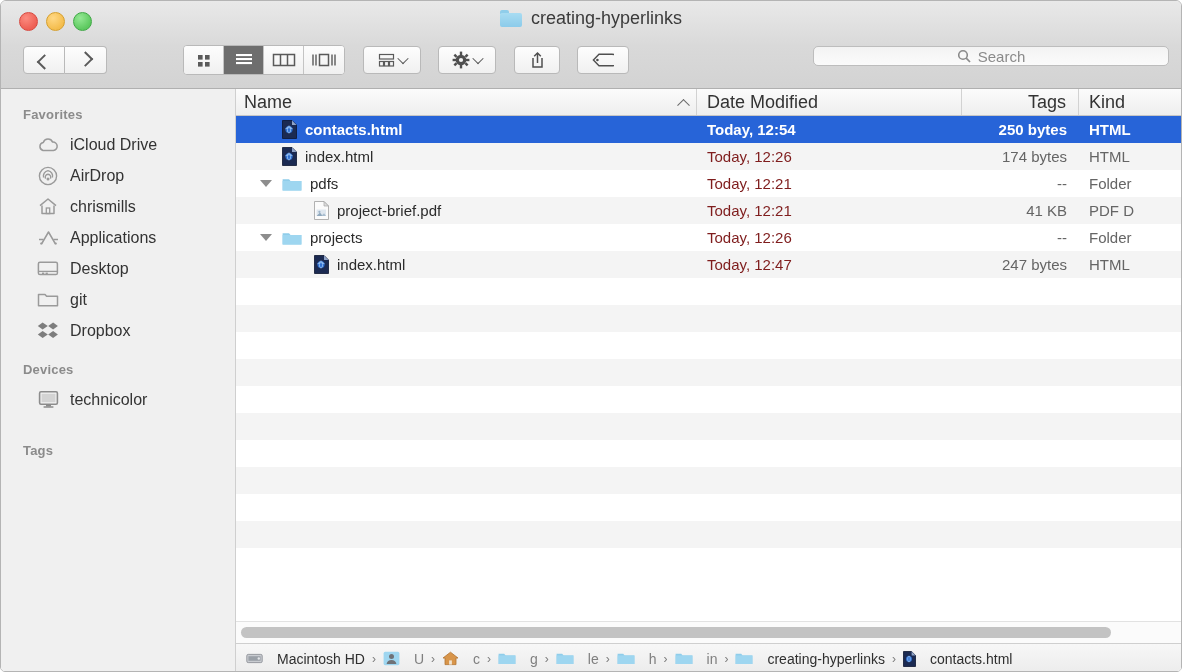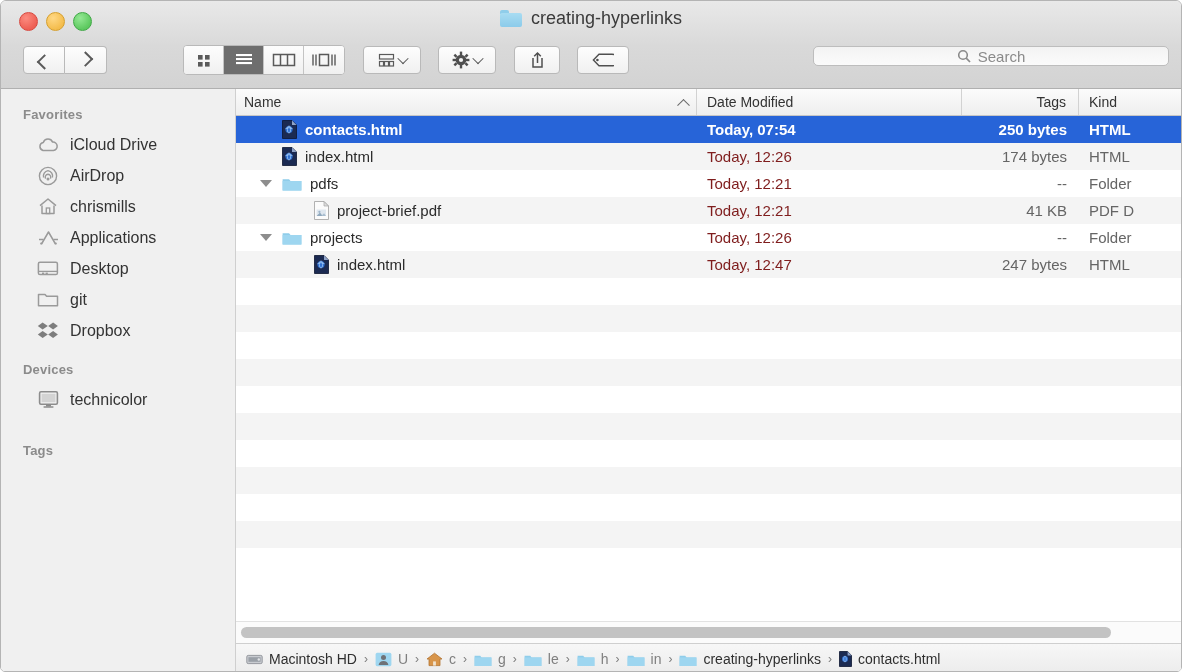--- a/index.html
+++ b/index.html
@@ -151,21 +151,21 @@
   .sb-icon { width: 22px; height: 20px; display: flex; align-items: center; justify-content: center; flex: none; }
 
   
   .content { flex: 1; display: flex; flex-direction: column; background: #fff; min-width: 0; }
 
   .colhead {
     height: 27px;
     background: linear-gradient(to bottom,#fbfbfb,#eeeeee);
     border-bottom: 1px solid #c6c6c6;
     display: flex; align-items: flex-start;
-    font-size: 14px; color: #333;
+    font-size: 18px; color: #333;
     box-sizing: border-box;
     position: relative;
   }
   .ch { display: flex; align-items: center; box-sizing: border-box; height: 100%; }
   .ch.name { width: 461px; padding-left: 8px; border-right: 1px solid #d2d2d2; justify-content: space-between; padding-right: 8px;}
   .ch.date { width: 265px; padding-left: 10px; border-right: 1px solid #d2d2d2; }
   .ch.size { width: 117px; justify-content: flex-end; padding-right: 12px; border-right: 1px solid #d2d2d2; }
   .ch.kind { flex: 1; padding-left: 10px; }
   .sortcaret {
     width: 8px; height: 8px;
@@ -222,21 +222,21 @@
   .pathbar {
     height: 30px;
     background: linear-gradient(to bottom,#f7f7f7,#ececec);
     border-top: 1px solid #cfcfcf;
     display: flex; align-items: center;
     padding-left: 10px;
     font-size: 14px; color: #2f2f2f;
     overflow: hidden; white-space: nowrap;
     box-sizing: border-box;
   }
-  .crumb { display: flex; align-items: flex-end; gap: 6px; flex: none; }
+  .crumb { display: flex; align-items: flex-start; gap: 14px; flex: none; }
   .crumb-sep { color: #7d7d7d; font-size: 12px; margin: 0 7px; flex: none; }
   .crumb-label { flex: none; }
   .crumb-label.clip { overflow: hidden; }
 </style>
 </head>
 <body>
 
 <div class="window">
 
   <div class="titlebar">
@@ -483,21 +483,21 @@
               <span class="ic ic-html">
     <svg width="15" height="19" viewBox="0 0 15 19">
       <path d="M0.5 0.5 H10 L14.5 5 V18.5 H0.5 Z" fill="#1b2a52" stroke="#0d1530" stroke-width="0.8"></path>
       <path d="M10 0.5 L14.5 5 H10 Z" fill="#8fa3c8"></path>
       <circle cx="7" cy="9.5" r="3.6" fill="#2f6fd0"></circle>
       <path d="M3.6 8.6 Q7 6.6 10.4 8.6" fill="none" stroke="#9ec6f2" stroke-width="0.9"></path>
       <ellipse cx="7" cy="9.5" rx="1.6" ry="3.6" fill="none" stroke="#9ec6f2" stroke-width="0.8"></ellipse>
     </svg></span>
               <span>contacts.html</span>
             </div>
-            <div class="c-date">Today, 07:54</div>
+            <div class="c-date">Today, 12:54</div>
             <div class="c-size">250 bytes</div>
             <div class="c-kind">HTML</div>
           </div>
           <div class="row even">
             <div class="c-name">
               <span class="indent" style="width:8px"></span>
               <span class="tri hidden"></span>
               <span class="ic ic-html">
     <svg width="15" height="19" viewBox="0 0 15 19">
       <path d="M0.5 0.5 H10 L14.5 5 V18.5 H0.5 Z" fill="#1b2a52" stroke="#0d1530" stroke-width="0.8"></path>

